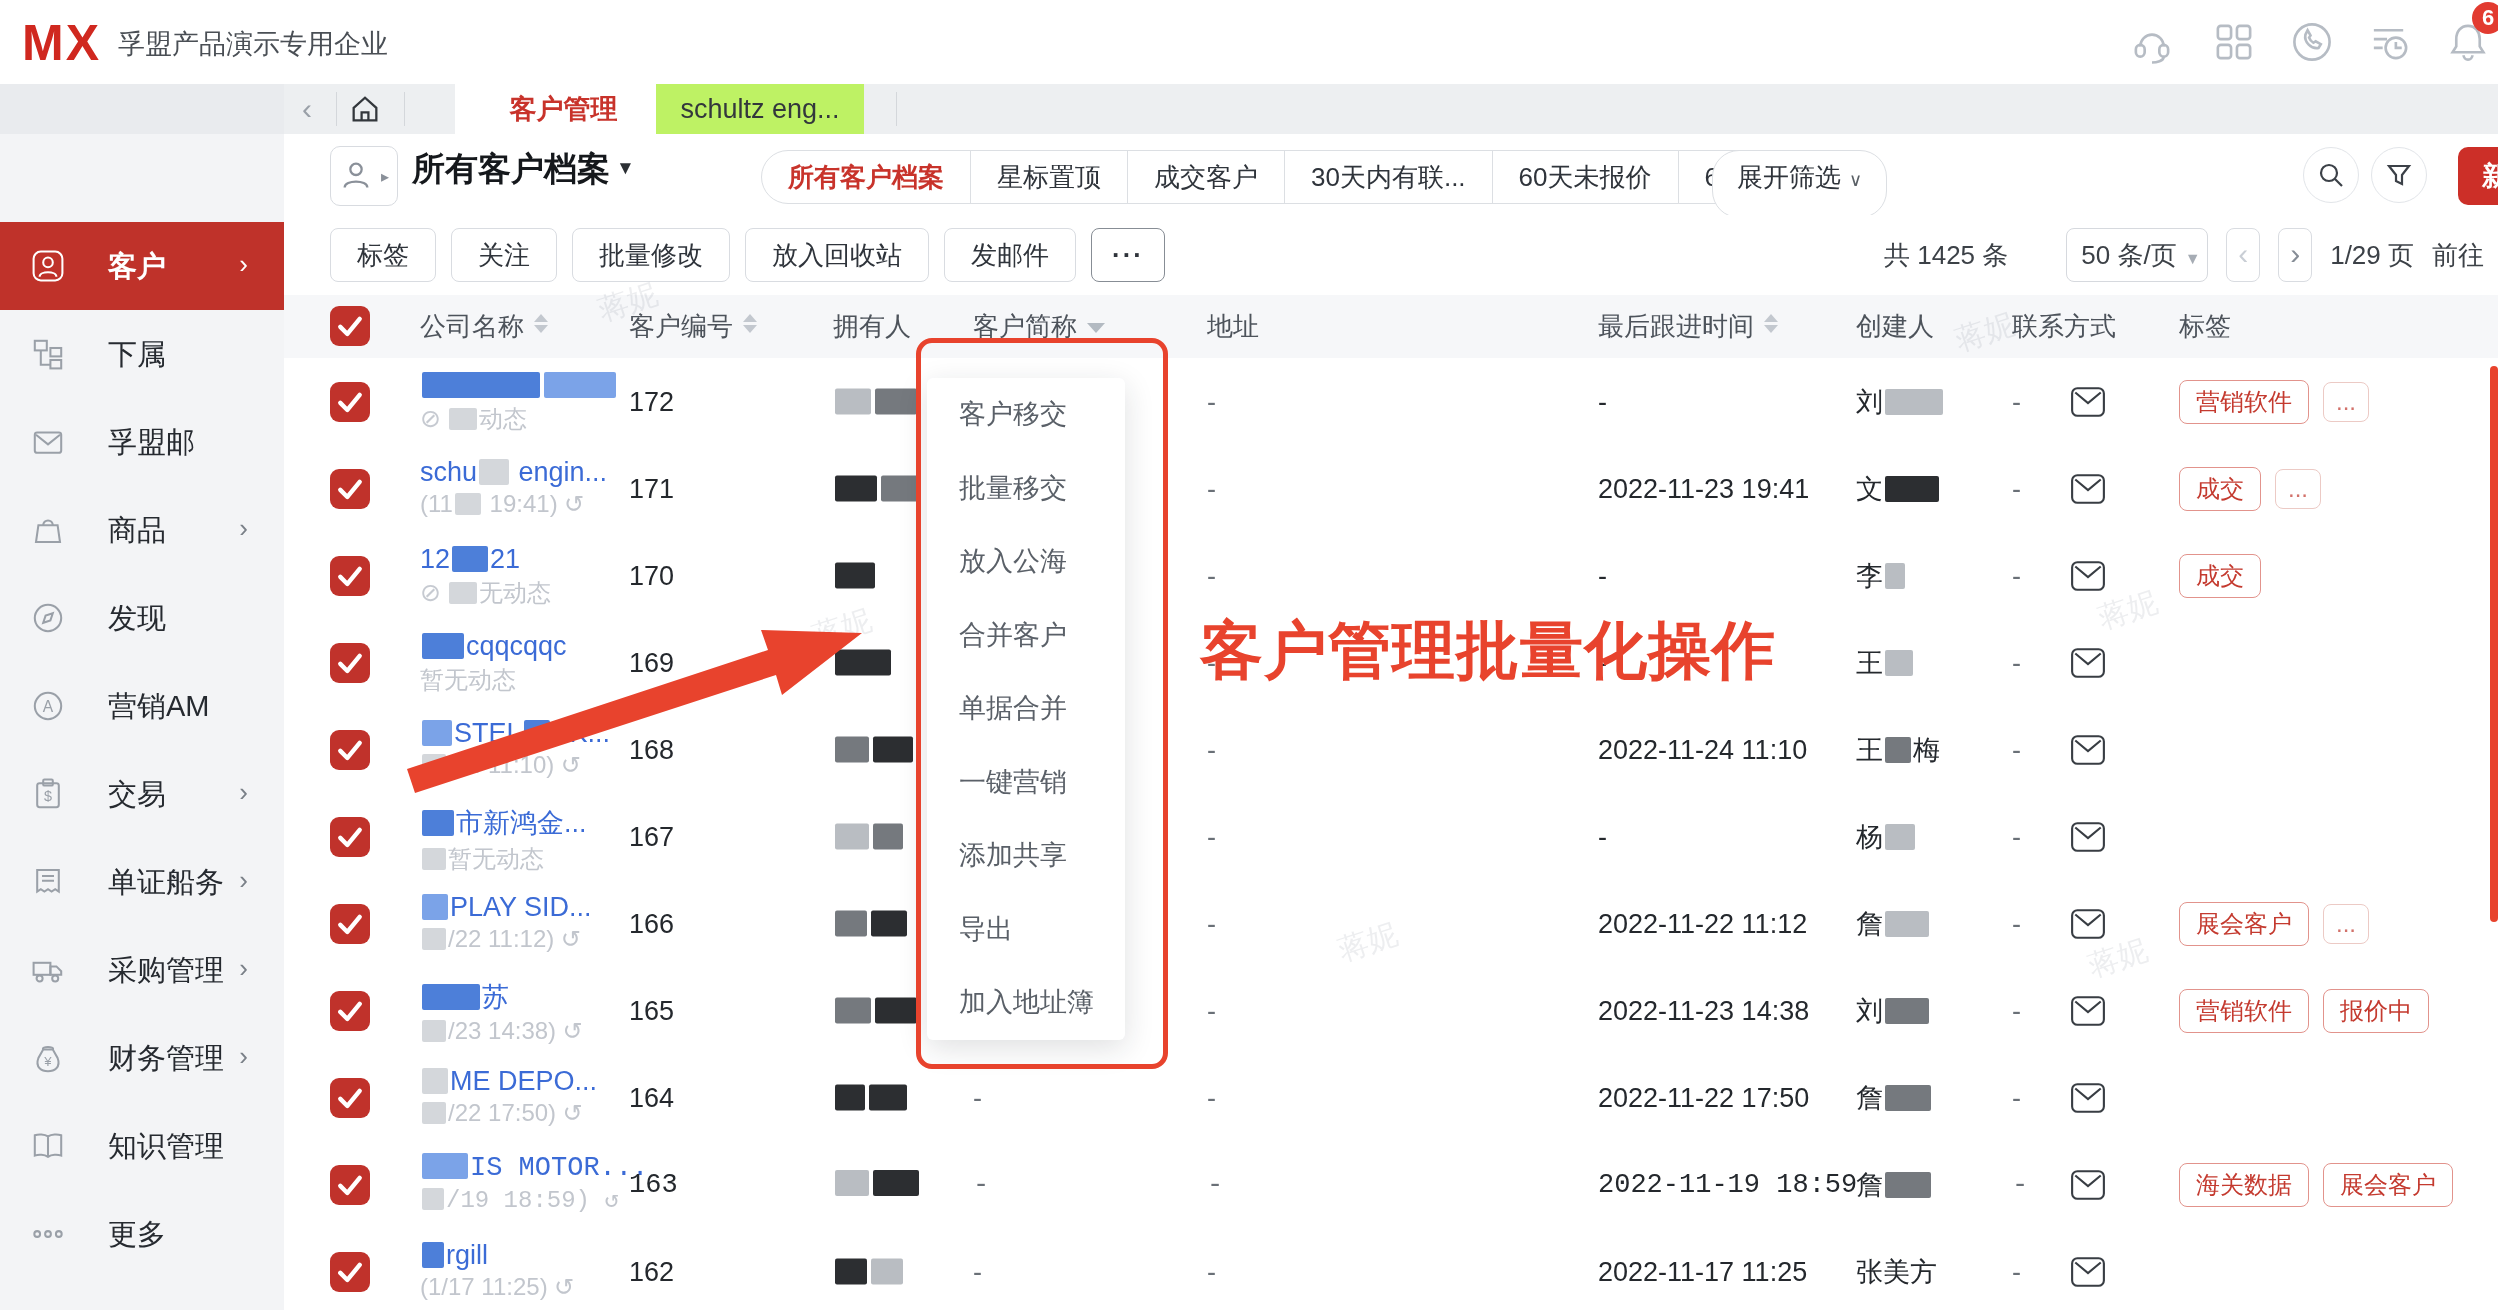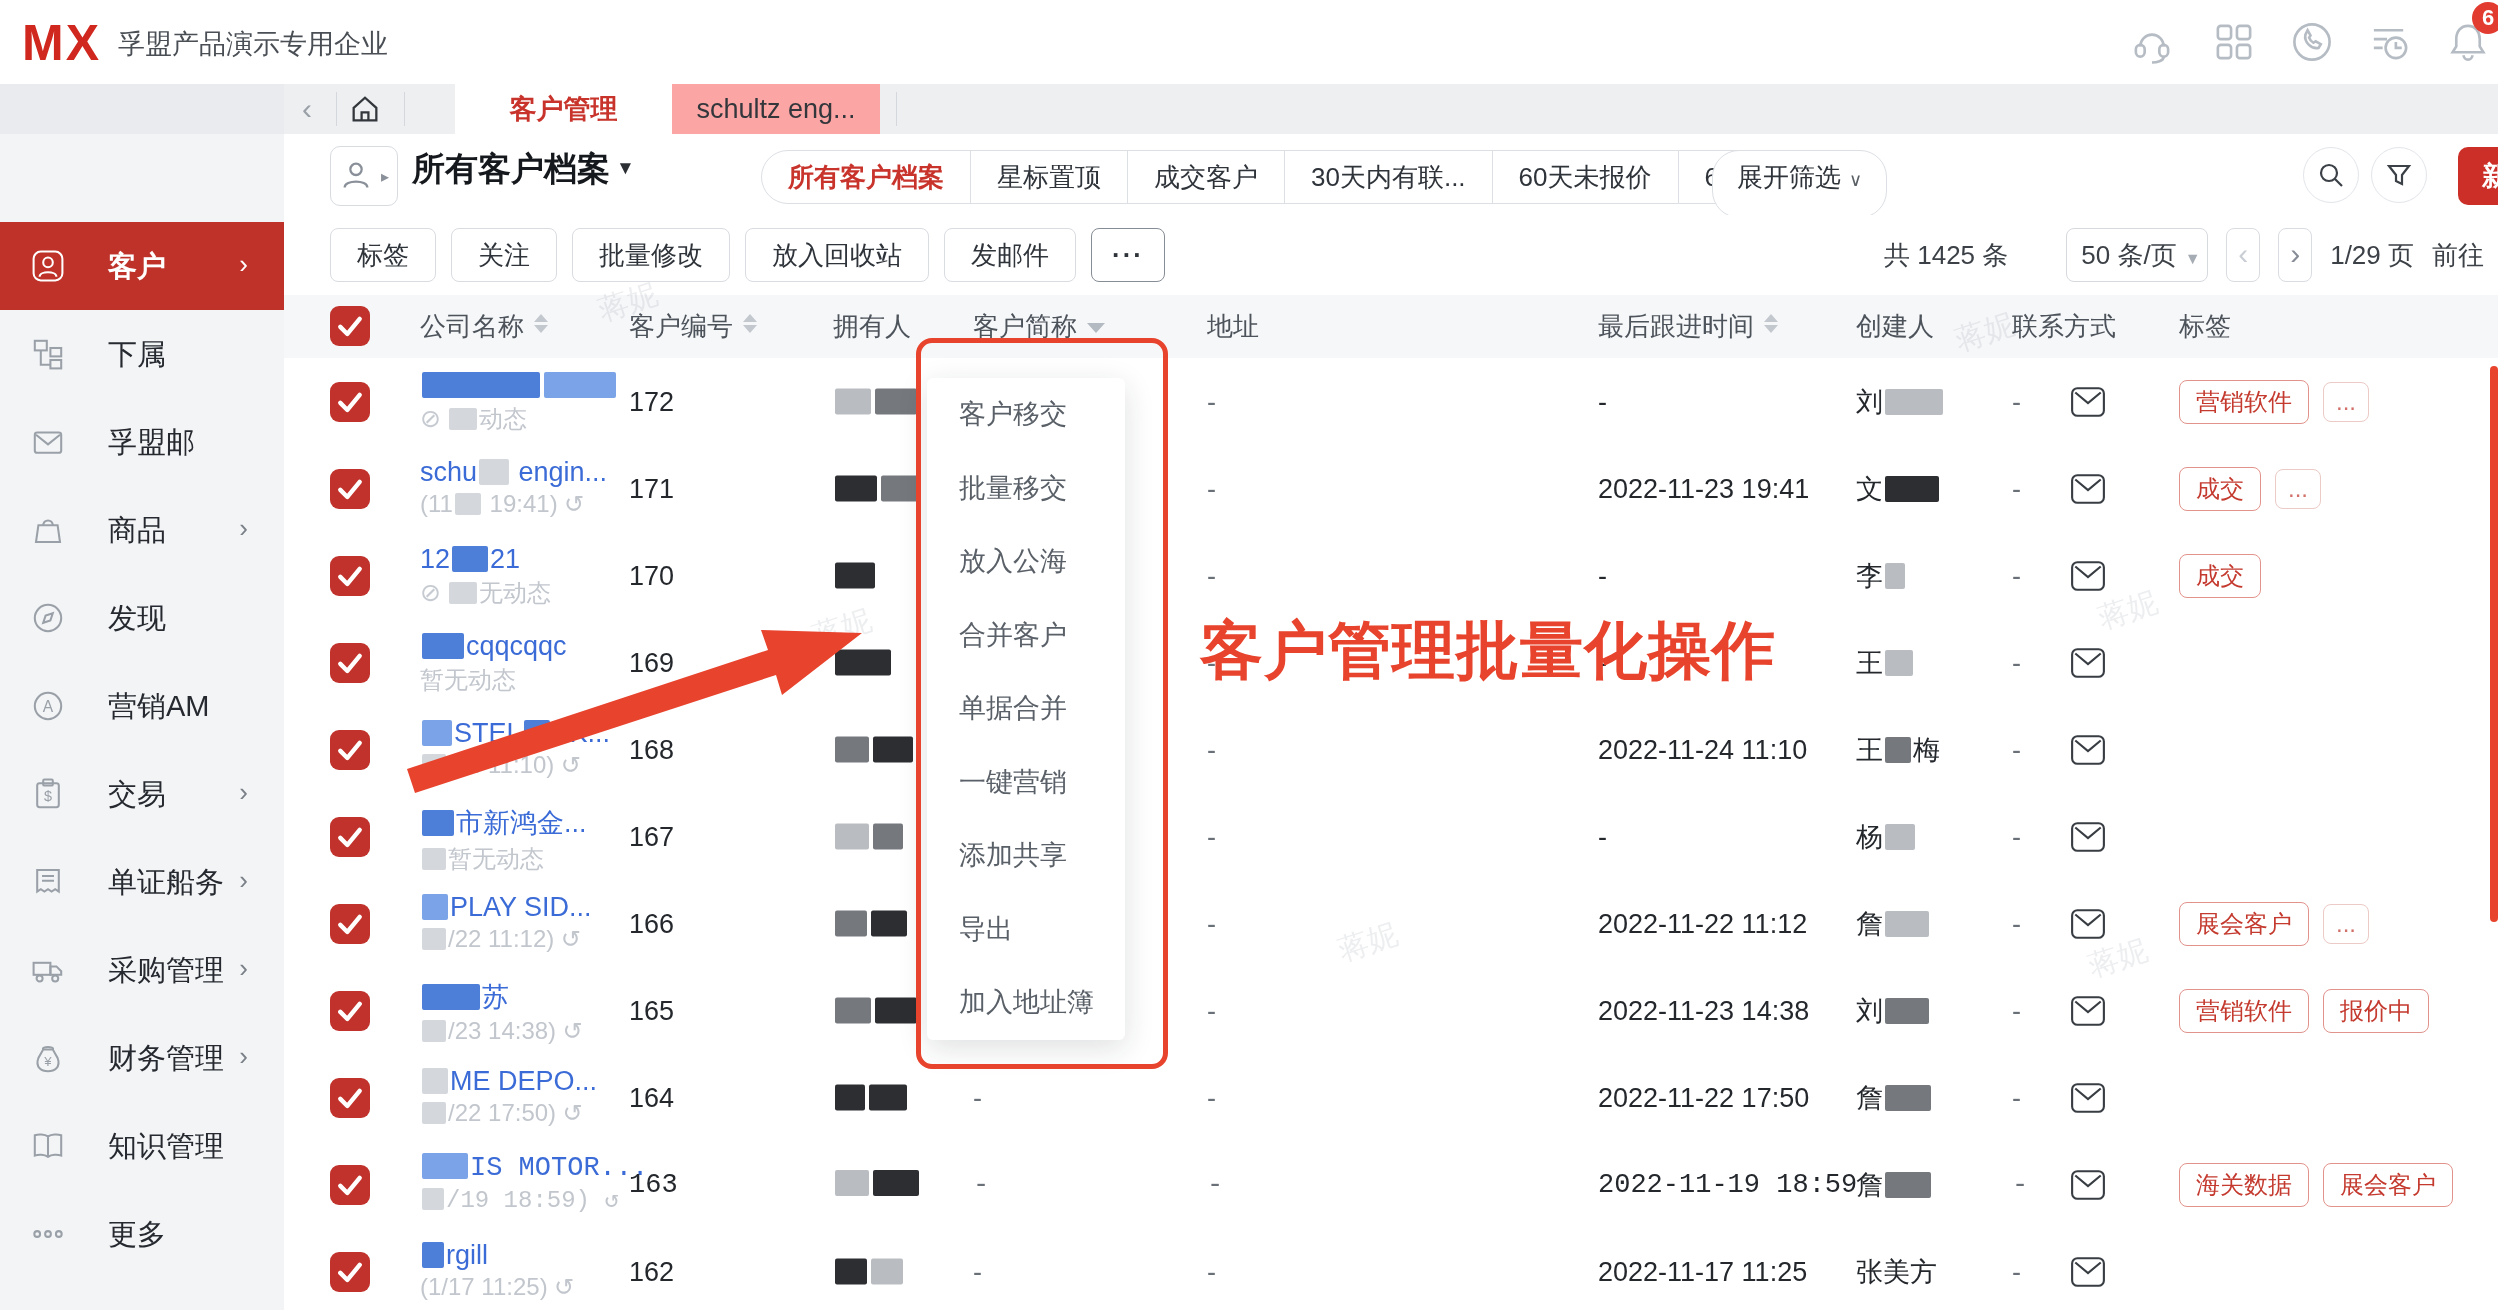--- a/index.html
+++ b/index.html
@@ -18,21 +18,21 @@
   #tabstrip{left:284px;top:84px;width:2214px;height:50px;background:#edeff1;}
   #sidebar-top{left:0;top:84px;width:284px;height:50px;background:#e9ebee;}
   #collapse-icon{left:24px;top:95px;}
   #collapse-icon svg{width:30px;height:30px;stroke:#4b5056;fill:none;stroke-width:2.4;}
   #tab-back{left:18px;top:8px;font-size:30px;color:#9aa0a8;}
   .vdiv{width:1px;background:#d4d7db;top:8px;height:34px;}
   #tab-home{left:64px;top:8px;}
   #tab-home svg{width:34px;height:34px;stroke:#33373c;fill:none;stroke-width:2;}
   .tab{height:50px;line-height:50px;font-size:27px;text-align:center;}
   #tab-active{left:171px;width:217px;background:#fff;color:#c8332b;font-weight:bold;}
-  #tab-other{left:388px;width:208px;color:#33373c;background:#fca5a5;}
+  #tab-other{left:372px;width:208px;color:#33373c;background:#bef264;}
   
   #sidebar{left:0;top:134px;width:284px;height:1176px;background:#f3f4f6;border-right:1px solid #e3e5e8;}
   .side-item{position:absolute;left:0;width:284px;height:88px;cursor:pointer;}
   .side-item .s-icon{position:absolute;left:30px;top:26px;width:36px;height:36px;}
   .side-item .s-icon svg{width:36px;height:36px;stroke:#9aa0a8;fill:none;stroke-width:1.7;}
   .side-item .s-label{position:absolute;left:108px;top:0;height:88px;line-height:88px;font-size:29px;color:#262a30;}
   .side-item .s-chev{position:absolute;right:36px;top:0;height:88px;line-height:84px;font-size:26px;color:#7a8088;}
   .side-item.active{background:#bf322a;}
   .side-item.active .s-label{color:#fff;font-weight:bold;}
   .side-item.active .s-chev{color:#fff;}

